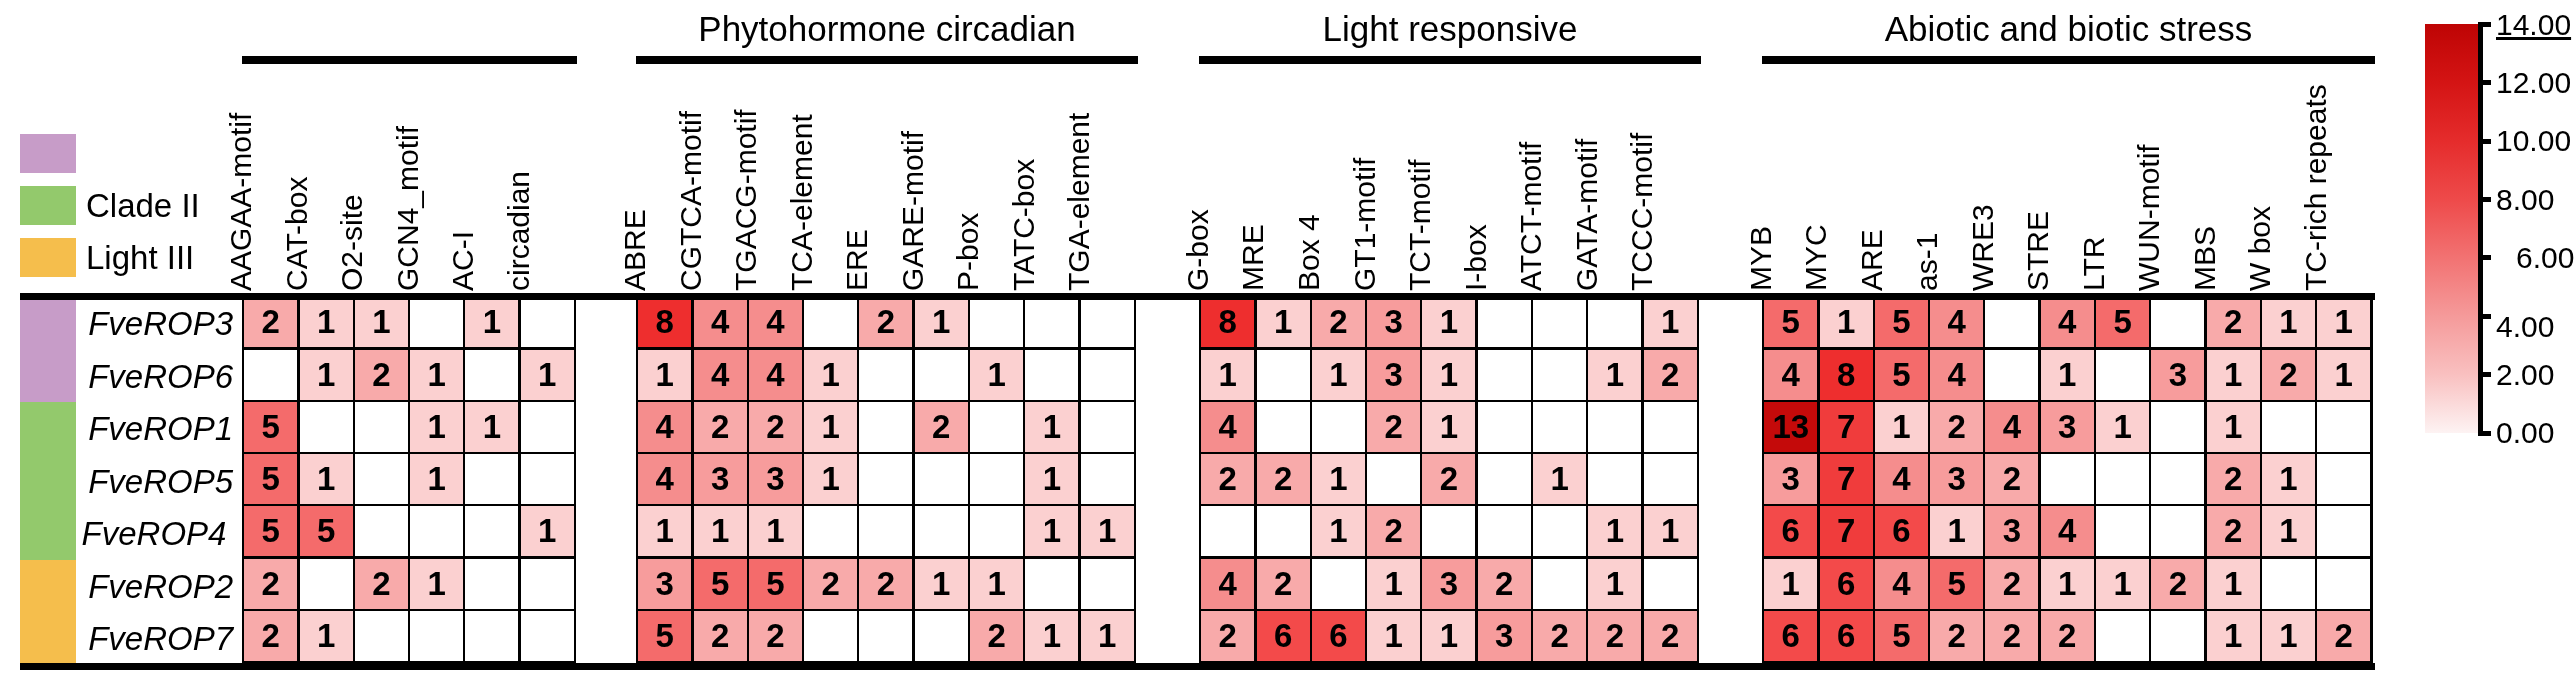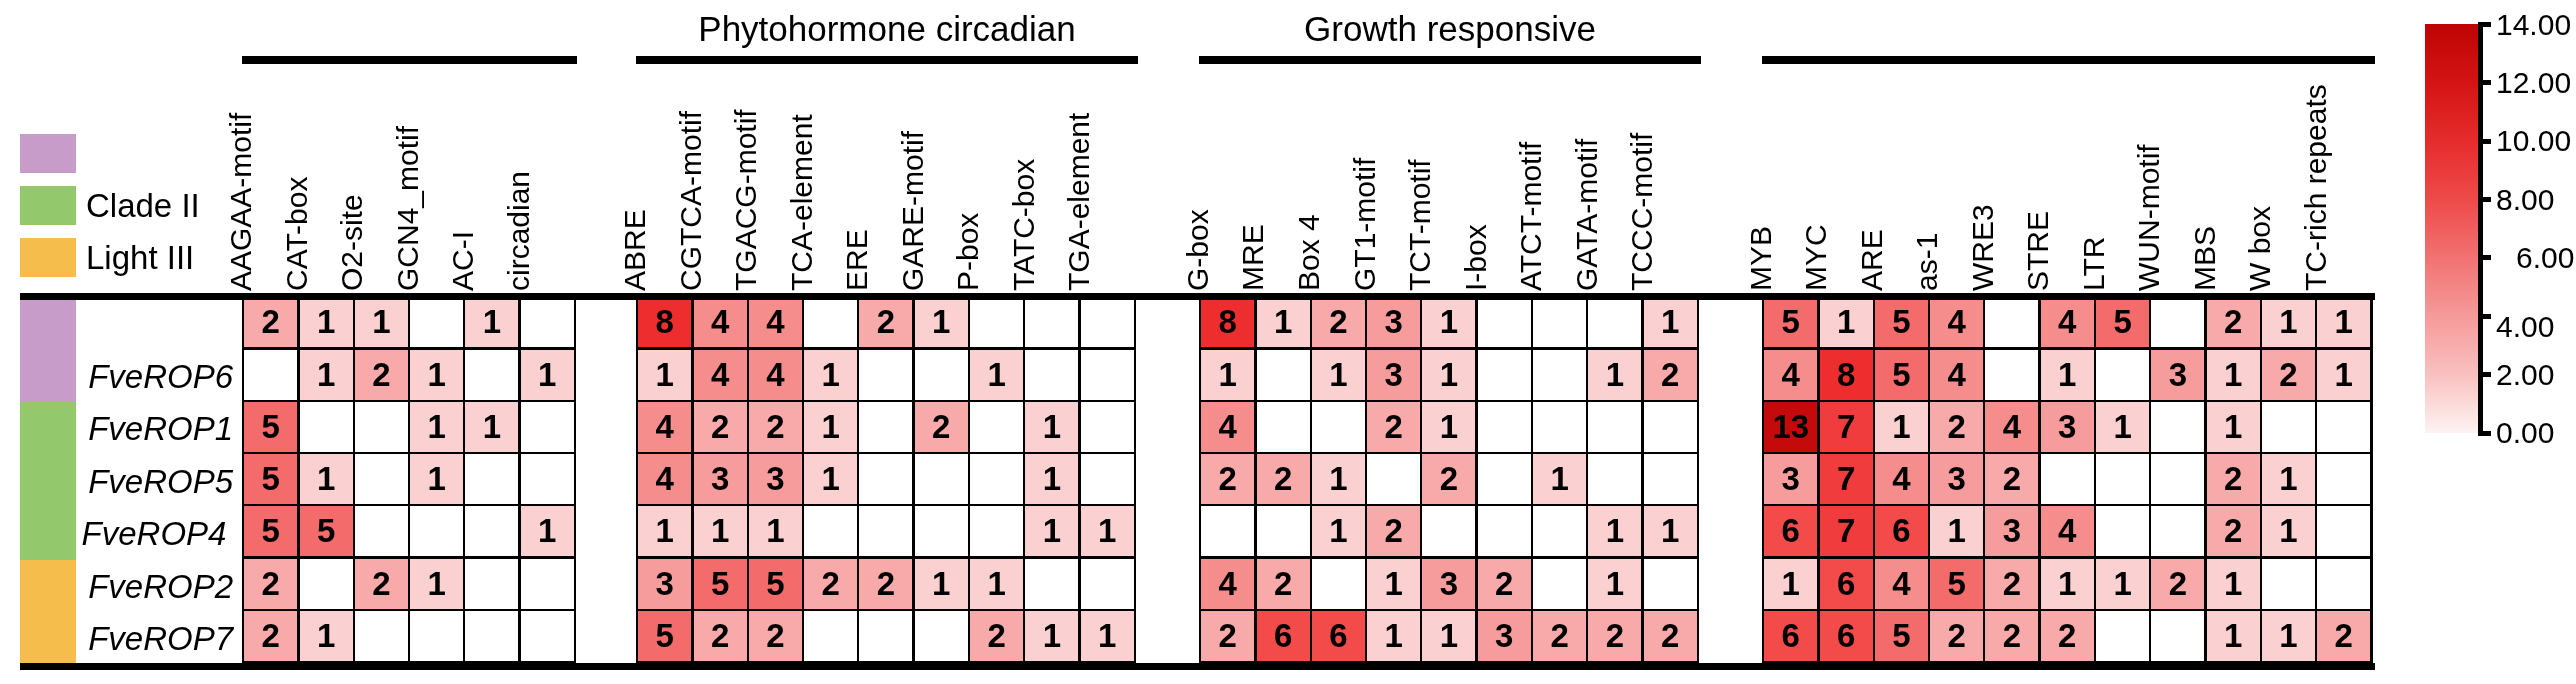--- a/index.html
+++ b/index.html
@@ -57,51 +57,53 @@
     <div class="group-underline" style="left: 636px; width: 502px;"></div>
     <div class="col-label" style="left: 650px; top: 261px;">ABRE</div>
     <div class="col-label" style="left: 706px; top: 261px;">CGTCA-motif</div>
     <div class="col-label" style="left: 761px; top: 261px;">TGACG-motif</div>
     <div class="col-label" style="left: 817px; top: 261px;">TCA-element</div>
     <div class="col-label" style="left: 872px; top: 261px;">ERE</div>
     <div class="col-label" style="left: 928px; top: 261px;">GARE-motif</div>
     <div class="col-label" style="left: 983px; top: 261px;">P-box</div>
     <div class="col-label" style="left: 1039px; top: 261px;">TATC-box</div>
     <div class="col-label" style="left: 1094px; top: 261px;">TGA-element</div>
-    <div class="group-title" style="left: 1199px; width: 502px;">Growth responsive</div>
+    <div class="group-title" style="left: 1199px; width: 502px;">Light responsive</div>
     <div class="group-underline" style="left: 1199px; width: 502px;"></div>
     <div class="col-label" style="left: 1213px; top: 261px;">G-box</div>
     <div class="col-label" style="left: 1268px; top: 261px;">MRE</div>
     <div class="col-label" style="left: 1324px; top: 261px;">Box 4</div>
     <div class="col-label" style="left: 1380px; top: 261px;">GT1-motif</div>
     <div class="col-label" style="left: 1435px; top: 261px;">TCT-motif</div>
     <div class="col-label" style="left: 1491px; top: 261px;">I-box</div>
     <div class="col-label" style="left: 1546px; top: 261px;">ATCT-motif</div>
     <div class="col-label" style="left: 1602px; top: 261px;">GATA-motif</div>
     <div class="col-label" style="left: 1657px; top: 261px;">TCCC-motif</div>
+    <div class="group-title" style="left: 1762px; width: 613px;">Abiotic and biotic stress</div>
     <div class="group-underline" style="left: 1762px; width: 613px;"></div>
     <div class="col-label" style="left: 1776px; top: 261px;">MYB</div>
     <div class="col-label" style="left: 1831px; top: 261px;">MYC</div>
     <div class="col-label" style="left: 1887px; top: 261px;">ARE</div>
     <div class="col-label" style="left: 1942px; top: 261px;">as-1</div>
     <div class="col-label" style="left: 1998px; top: 261px;">WRE3</div>
     <div class="col-label" style="left: 2053px; top: 261px;">STRE</div>
     <div class="col-label" style="left: 2109px; top: 261px;">LTR</div>
     <div class="col-label" style="left: 2164px; top: 261px;">WUN-motif</div>
     <div class="col-label" style="left: 2220px; top: 261px;">MBS</div>
     <div class="col-label" style="left: 2275px; top: 261px;">W box</div>
     <div class="col-label" style="left: 2331px; top: 261px;">TC-rich repeats</div>
     <div class="legend-swatch" style="top: 134px; background: rgb(199, 156, 200);"></div>
     <div class="legend-swatch" style="top: 186px; background: rgb(147, 201, 108);"></div>
     <div class="legend-label" style="top: 186px;">Clade II</div>
     <div class="legend-swatch" style="top: 238px; background: rgb(245, 190, 76);"></div>
     <div class="legend-label" style="top: 238px;">Light III</div>
     <div class="clade-strip-seg" style="top: 297px; height: 105px; background: rgb(199, 156, 200);"></div>
     <div class="clade-strip-seg" style="top: 402px; height: 158px; background: rgb(147, 201, 108);"></div>
     <div class="clade-strip-seg" style="top: 560px; height: 104px; background: rgb(245, 190, 76);"></div>
+    <div class="row-label" style="top: 297px;">FveROP3</div>
     <div class="row-label" style="top: 350px;">FveROP6</div>
     <div class="row-label" style="top: 402px;">FveROP1</div>
     <div class="row-label" style="top: 455px;">FveROP5</div>
     <div class="row-label" style="top: 507px; text-align: center;">FveROP4</div>
     <div class="row-label" style="top: 560px;">FveROP2</div>
     <div class="row-label" style="top: 612px;">FveROP7</div>
     <div class="hm-grid" style="left: 242px; grid-template-columns: repeat(6, 53px);">
       <div class="hm-cell" style="background: rgb(248, 170, 170);">
         <span>2</span>
       </div>
@@ -670,21 +672,21 @@
       </div>
       <div class="hm-cell" style="background: rgb(248, 170, 170);">
         <span>2</span>
       </div>
     </div>
     <div class="hbar" style="top: 293px;"></div>
     <div class="hbar" style="top: 663px;"></div>
     <div class="cbar-gradient" style="background: linear-gradient(to top, rgb(253, 243, 243) 0%, rgb(249, 192, 192) 14.3%, rgb(245, 154, 154) 28.6%, rgb(242, 114, 114) 42.9%, rgb(238, 74, 74) 57.1%, rgb(229, 44, 44) 71.4%, rgb(212, 20, 20) 85.7%, rgb(190, 4, 4) 100%);"></div>
     <div class="cbar-axis"></div>
     <div class="cbar-tick" style="top: 22px;"></div>
-    <div class="cbar-tick-label" style="top: 7.5px;">14.00</div>
+    <div class="cbar-tick-label" style="top: 7.5px; text-decoration: underline;">14.00</div>
     <div class="cbar-tick" style="top: 80px;"></div>
     <div class="cbar-tick-label" style="top: 66px;">12.00</div>
     <div class="cbar-tick" style="top: 139px;"></div>
     <div class="cbar-tick-label" style="top: 124px;">10.00</div>
     <div class="cbar-tick" style="top: 197px;"></div>
     <div class="cbar-tick-label" style="top: 183px;">8.00</div>
     <div class="cbar-tick" style="top: 255px;"></div>
     <div class="cbar-tick-label" style="top: 241px; margin-left: 20px;">6.00</div>
     <div class="cbar-tick" style="top: 314px;"></div>
     <div class="cbar-tick-label" style="top: 300px; margin-top: 10px;">4.00</div>

